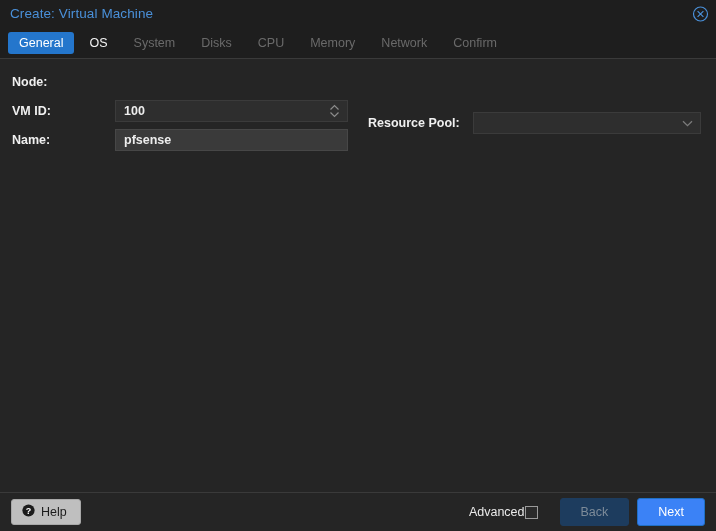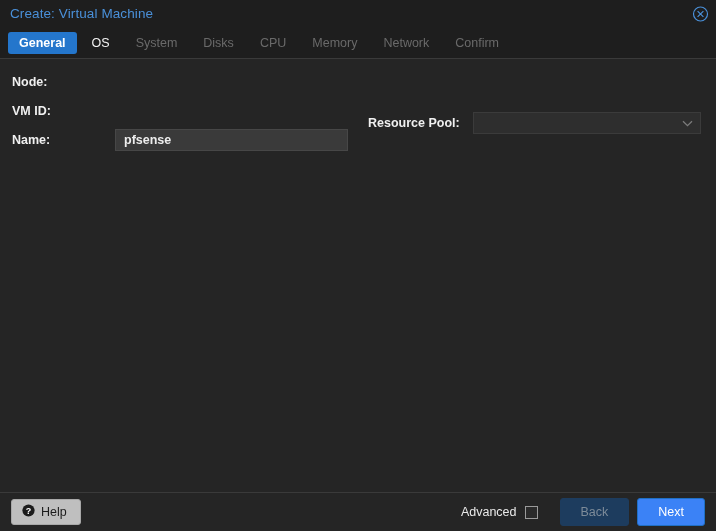--- a/index.html
+++ b/index.html
@@ -75,21 +75,21 @@
     cursor: default;
     line-height: 14px;
   }
   .tab.enabled {
     color: #f2f2f2;
     cursor: pointer;
   }
   .tab.active {
     background: #2476cc;
     color: #ffffff;
-    font-weight: bold;
+    font-weight: normal;
     cursor: pointer;
   }
 
   
   .body {
     flex: 1 1 auto;
     background: #252525;
     position: relative;
     padding-top: 12px;
     box-sizing: border-box;
@@ -187,21 +187,20 @@
     padding: 4px 13px 4px 10px;
     color: #1c1c1c;
     font-size: 12.5px;
     cursor: pointer;
   }
   .spacer { flex: 1 1 auto; }
 
   .adv-wrap {
     display: flex;
     align-items: center;
-    gap: 8px;
     margin-right: 14px;
     cursor: pointer;
   }
   .adv-label {
     font-size: 12.5px;
     color: #eaeaea;
   }
   .checkbox {
     width: 13px;
     height: 13px;
@@ -264,20 +263,29 @@
     <div class="form-cols">
 
       <div class="col col-left">
 
         <div class="row">
           <div class="lbl">Node:</div>
         </div>
 
         <div class="row">
           <div class="lbl">VM ID:</div>
+          <div class="field">
+            <div class="val">100</div>
+            <span class="spin">
+              <svg width="11" height="14" viewBox="0 0 11 14">
+                <path d="M1.5 5.5 L5.5 1.6 L9.5 5.5" fill="none" stroke="#8c8c8c" stroke-width="1.2"></path>
+                <path d="M1.5 8.5 L5.5 12.4 L9.5 8.5" fill="none" stroke="#8c8c8c" stroke-width="1.2"></path>
+              </svg>
+            </span>
+          </div>
         </div>
 
         <div class="row">
           <div class="lbl">Name:</div>
           <div class="field light">
             <div class="val">pfsense</div>
           </div>
         </div>
 
       </div>

